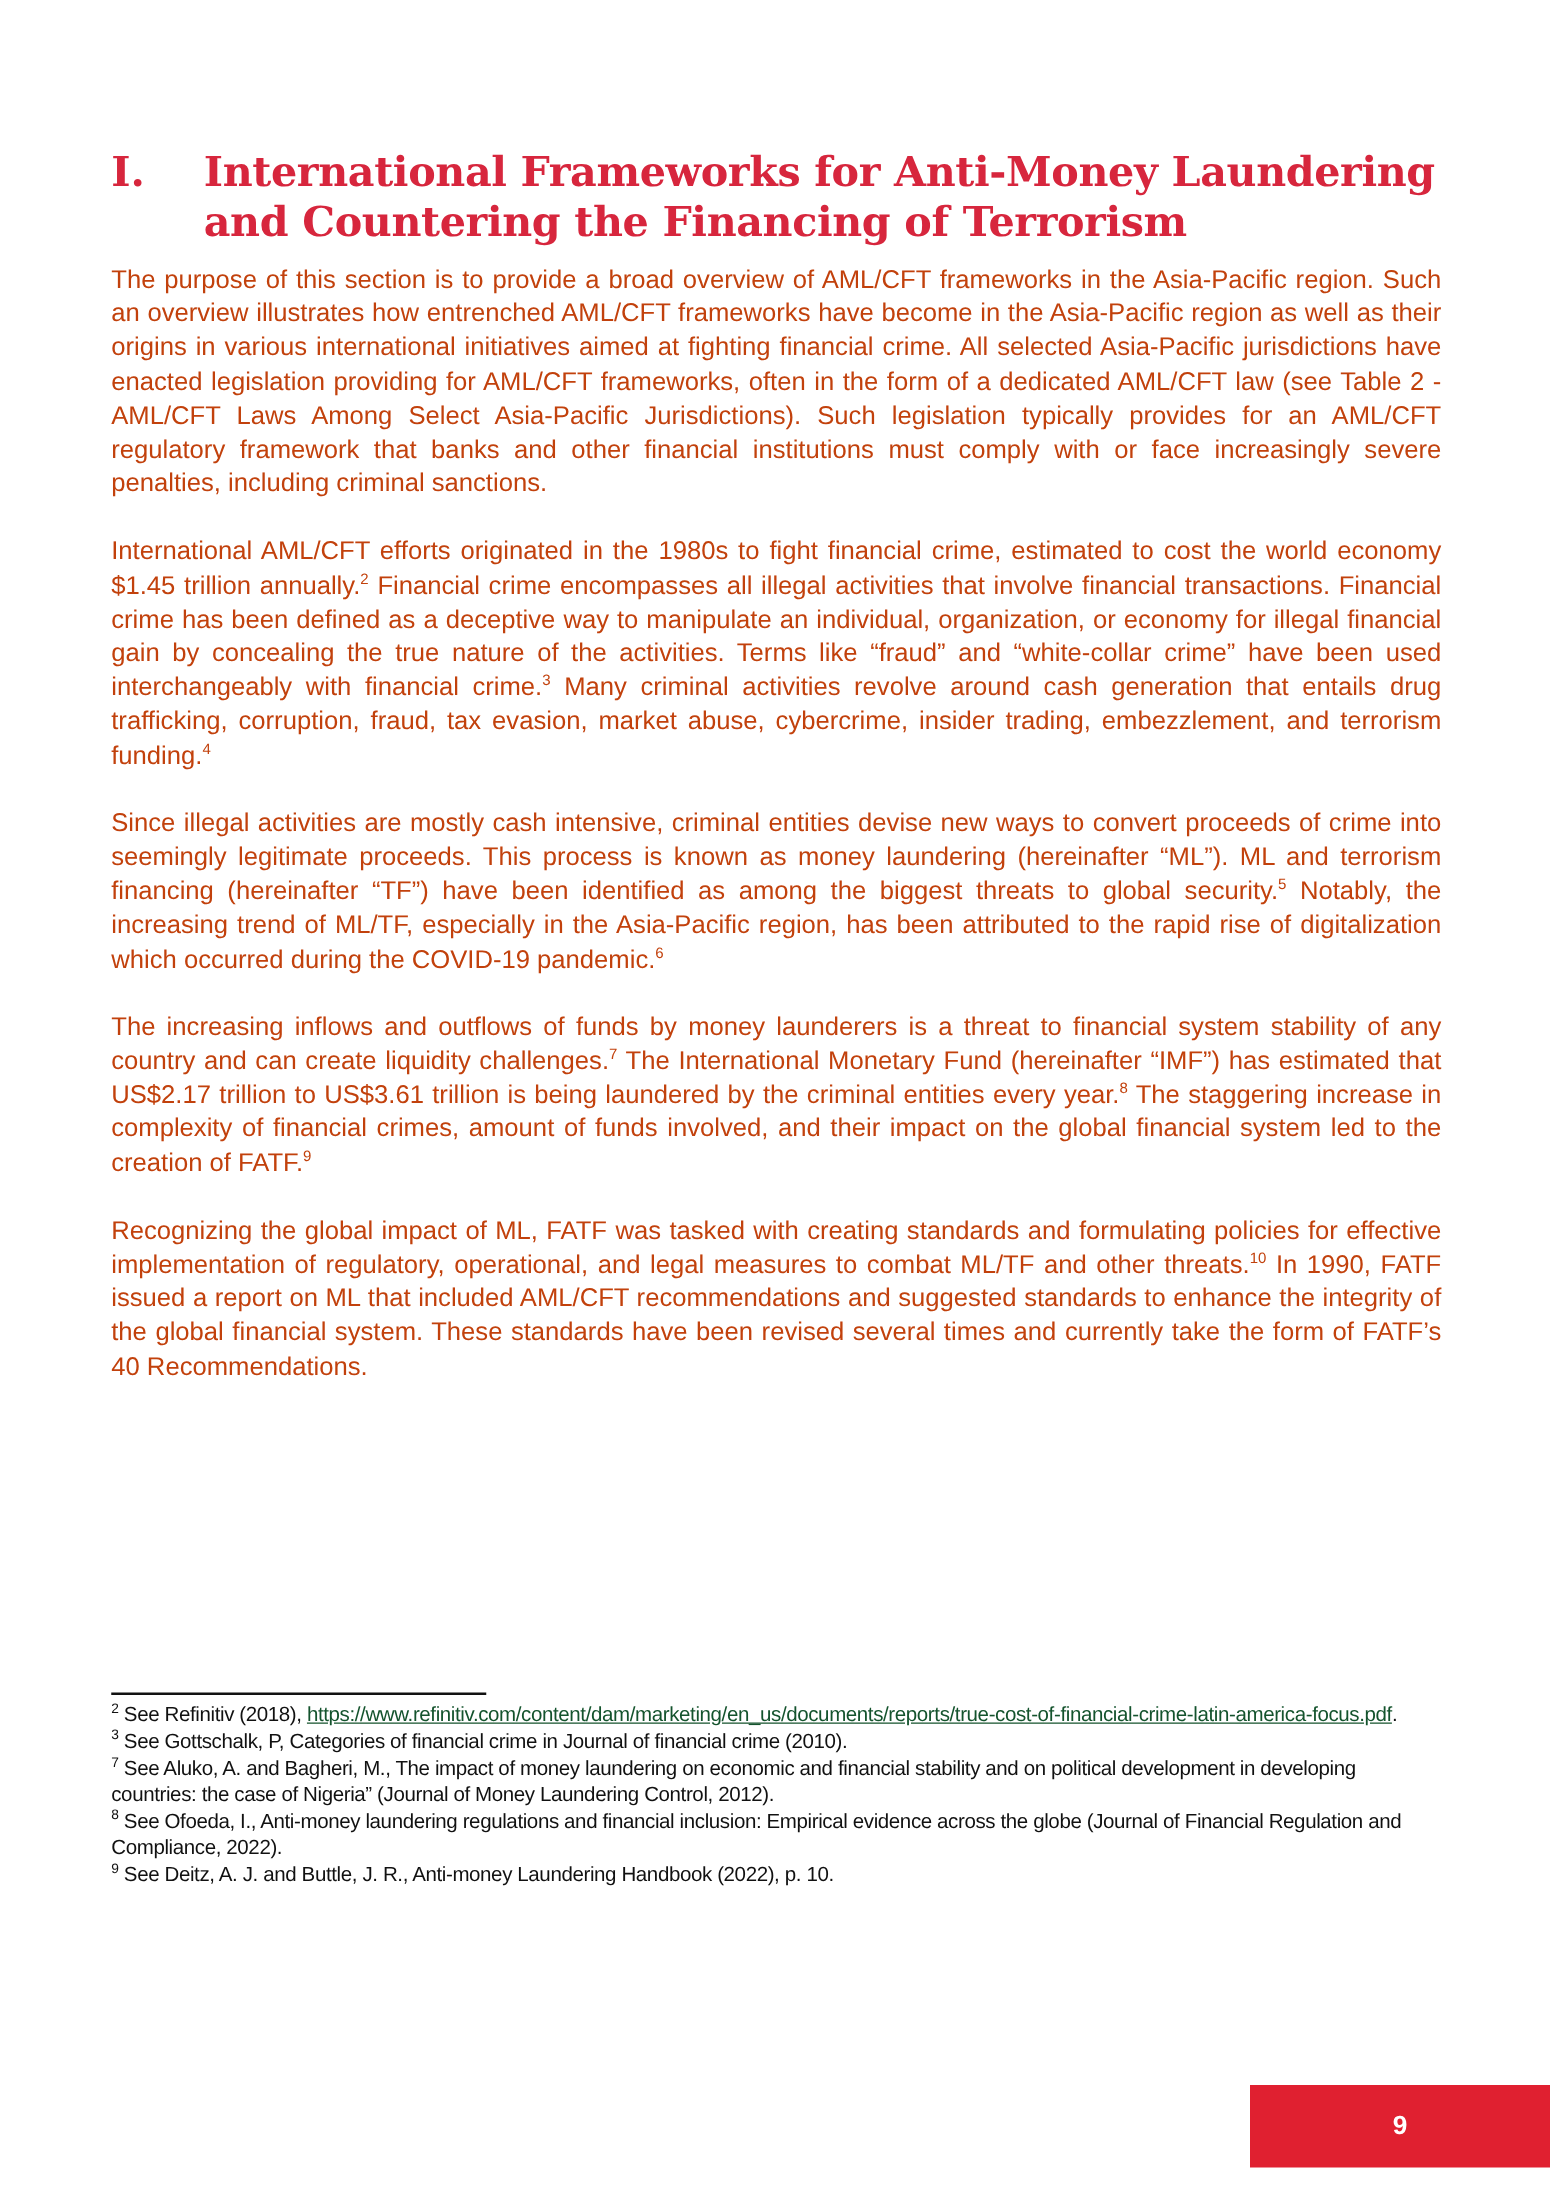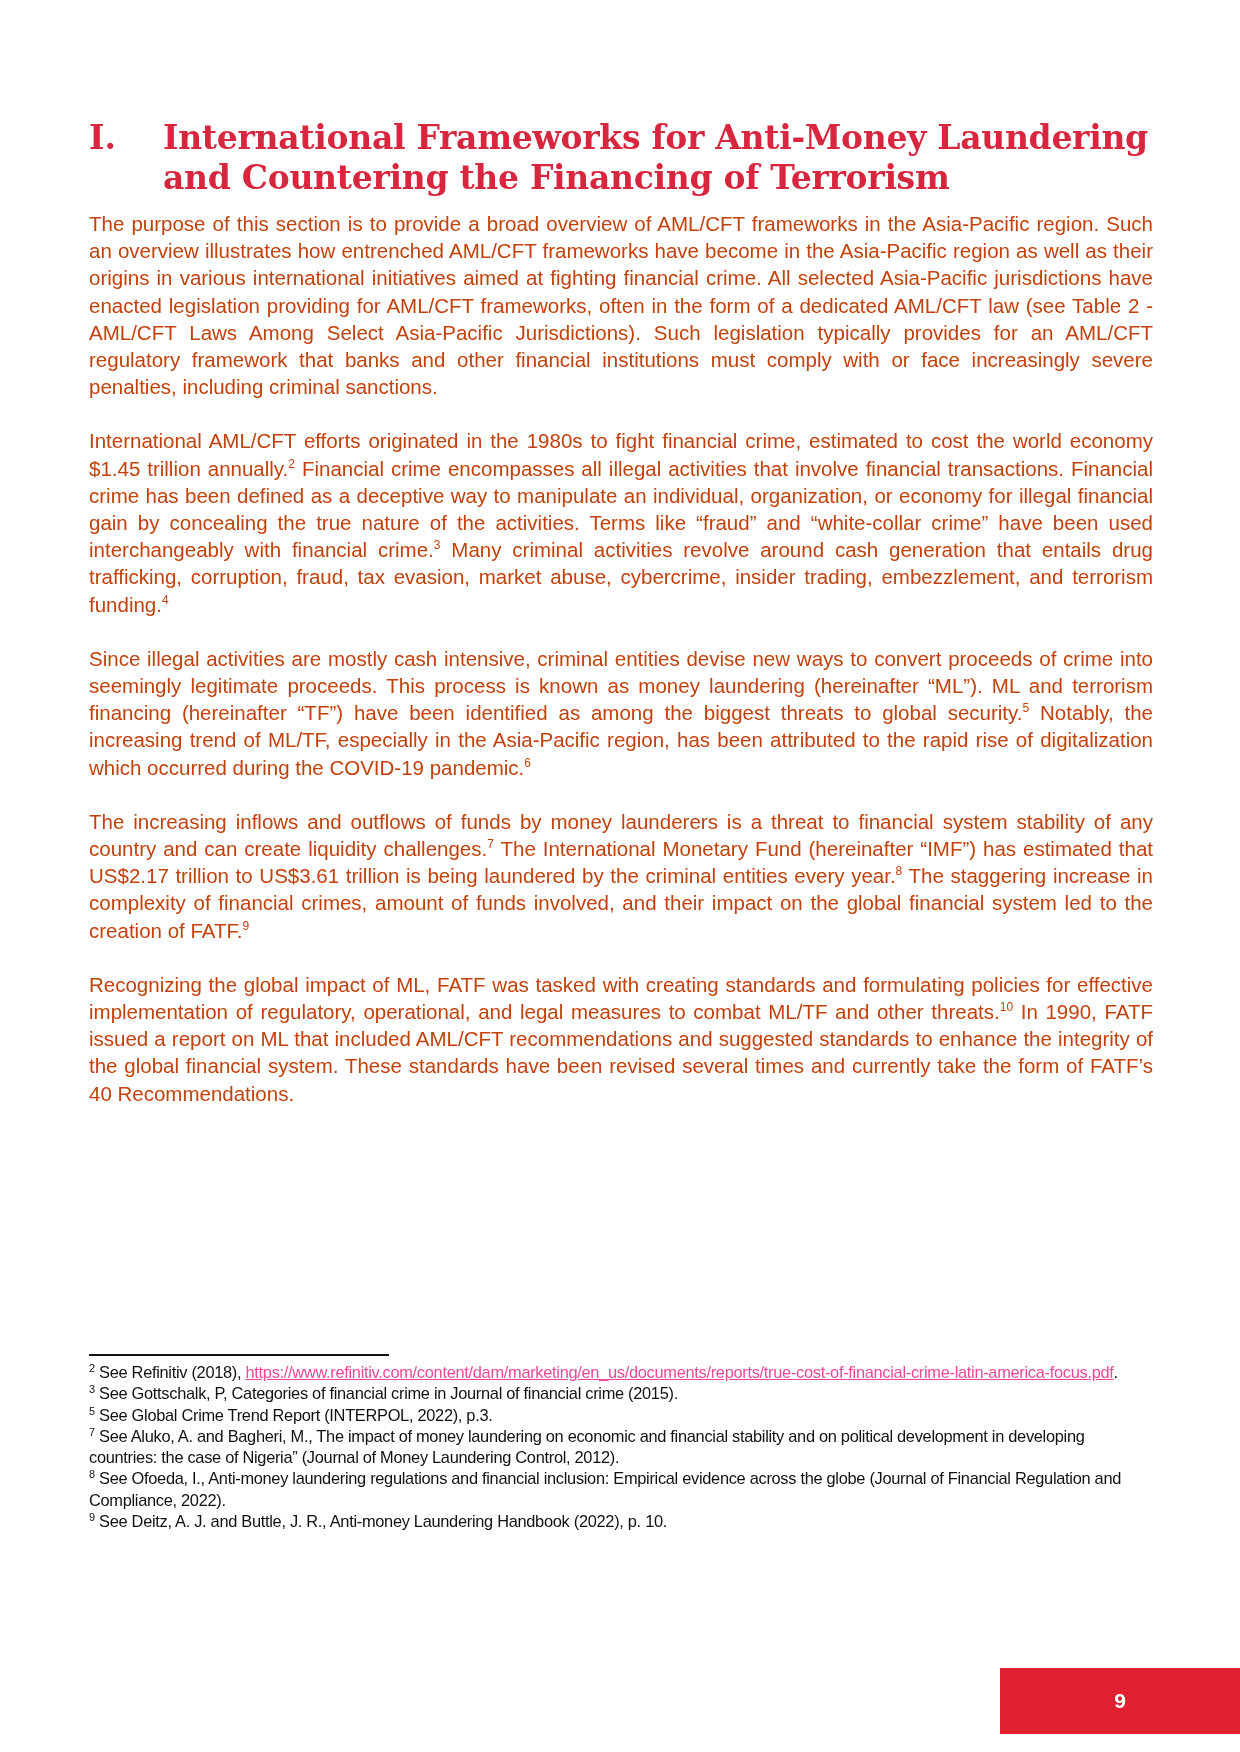--- a/index.html
+++ b/index.html
@@ -24,21 +24,21 @@
     position:absolute; left:89px; top:1354px; width:300px; height:0;
     border-top:2px solid #111;
   }
   .footnotes {
     position:absolute; left:89px; top:1362px; width:1060px;
     font-family:"Liberation Sans", sans-serif; font-size:16.4px; line-height:21.3px;
     color:#111; letter-spacing:-0.3px;
   }
   .footnotes .fn { margin:0; }
   .footnotes sup { font-size:11px; }
-  .footnotes a { color:#ec4899; text-decoration:underline; }
+  .footnotes a { color:#14532d; text-decoration:underline; }
   .page-badge {
     position:absolute; left:1000px; top:1668px; width:240px; height:66px;
     background:#e02030; color:#fff;
     font-family:"Liberation Sans", sans-serif; font-weight:bold; font-size:21px;
     display:flex; align-items:center; justify-content:center;
   }
 </style>
 </head>
 <body>
 
@@ -52,22 +52,21 @@
       <p><span>The purpose of this section is to provide a broad overview of AML/CFT frameworks in the Asia-Pacific region. Such an overview illustrates how entrenched AML/CFT frameworks have become in the Asia-Pacific region as well as their origins in various international initiatives aimed at fighting financial crime. All selected Asia-Pacific jurisdictions have enacted legislation providing for AML/CFT frameworks, often in the form of a dedicated AML/CFT law (see Table 2 - AML/CFT Laws Among Select Asia-Pacific Jurisdictions). Such legislation typically provides for an AML/CFT regulatory framework that banks and other financial institutions must comply with or face increasingly severe penalties, including criminal sanctions.</span></p>
       <p><span>International AML/CFT efforts originated in the 1980s to fight financial crime, estimated to cost the world economy $1.45 trillion annually.</span><sup>2</sup><span> Financial crime encompasses all illegal activities that involve financial transactions. Financial crime has been defined as a deceptive way to manipulate an individual, organization, or economy for illegal financial gain by concealing the true nature of the activities. Terms like “fraud” and “white-collar crime” have been used interchangeably with financial crime.</span><sup>3</sup><span> Many criminal activities revolve around cash generation that entails drug trafficking, corruption, fraud, tax evasion, market abuse, cybercrime, insider trading, embezzlement, and terrorism funding.</span><sup>4</sup></p>
       <p><span>Since illegal activities are mostly cash intensive, criminal entities devise new ways to convert proceeds of crime into seemingly legitimate proceeds. This process is known as money laundering (hereinafter “ML”). ML and terrorism financing (hereinafter “TF”) have been identified as among the biggest threats to global security.</span><sup>5</sup><span> Notably, the increasing trend of ML/TF, especially in the Asia-Pacific region, has been attributed to the rapid rise of digitalization which occurred during the COVID-19 pandemic.</span><sup>6</sup></p>
       <p><span>The increasing inflows and outflows of funds by money launderers is a threat to financial system stability of any country and can create liquidity challenges.</span><sup>7</sup><span> The International Monetary Fund (hereinafter “IMF”) has estimated that US$2.17 trillion to US$3.61 trillion is being laundered by the criminal entities every year.</span><sup>8</sup><span> The staggering increase in complexity of financial crimes, amount of funds involved, and their impact on the global financial system led to the creation of FATF.</span><sup>9</sup></p>
       <p><span>Recognizing the global impact of ML, FATF was tasked with creating standards and formulating policies for effective implementation of regulatory, operational, and legal measures to combat ML/TF and other threats.</span><sup>10</sup><span> In 1990, FATF issued a report on ML that included AML/CFT recommendations and suggested standards to enhance the integrity of the global financial system. These standards have been revised several times and currently take the form of FATF’s 40 Recommendations.</span></p>
     </div>
 
   <div class="fn-rule"></div>
   <div class="footnotes" id="fns">
       <div class="fn"><sup>2</sup><span> See Refinitiv (2018), </span><a>https://www.refinitiv.com/content/dam/marketing/en_us/documents/reports/true-cost-of-financial-crime-latin-america-focus.pdf</a><span>.</span></div>
-      <div class="fn"><sup>3</sup><span> See Gottschalk, P,  Categories of financial crime in Journal of financial crime (2015).</span></div>
-      <div class="fn"><sup>5</sup><span> See Global Crime Trend Report (INTERPOL, 2022), p.3.</span></div>
+      <div class="fn"><sup>3</sup><span> See Gottschalk, P,  Categories of financial crime in Journal of financial crime (2010).</span></div>
       <div class="fn"><sup>7</sup><span> See Aluko, A. and Bagheri, M., The impact of money laundering on economic and financial stability and on political development in developing countries: the case of Nigeria” (Journal of Money Laundering Control, 2012).</span></div>
       <div class="fn"><sup>8</sup><span> See Ofoeda, I., Anti-money laundering regulations and financial inclusion: Empirical evidence across the globe (Journal of Financial Regulation and Compliance, 2022).</span></div>
       <div class="fn"><sup>9</sup><span> See Deitz, A. J. and Buttle, J. R., Anti-money Laundering Handbook (2022), p. 10.</span></div>
     </div>
 
   <div class="page-badge">
     <span>9</span>
   </div>
 </div>
 

